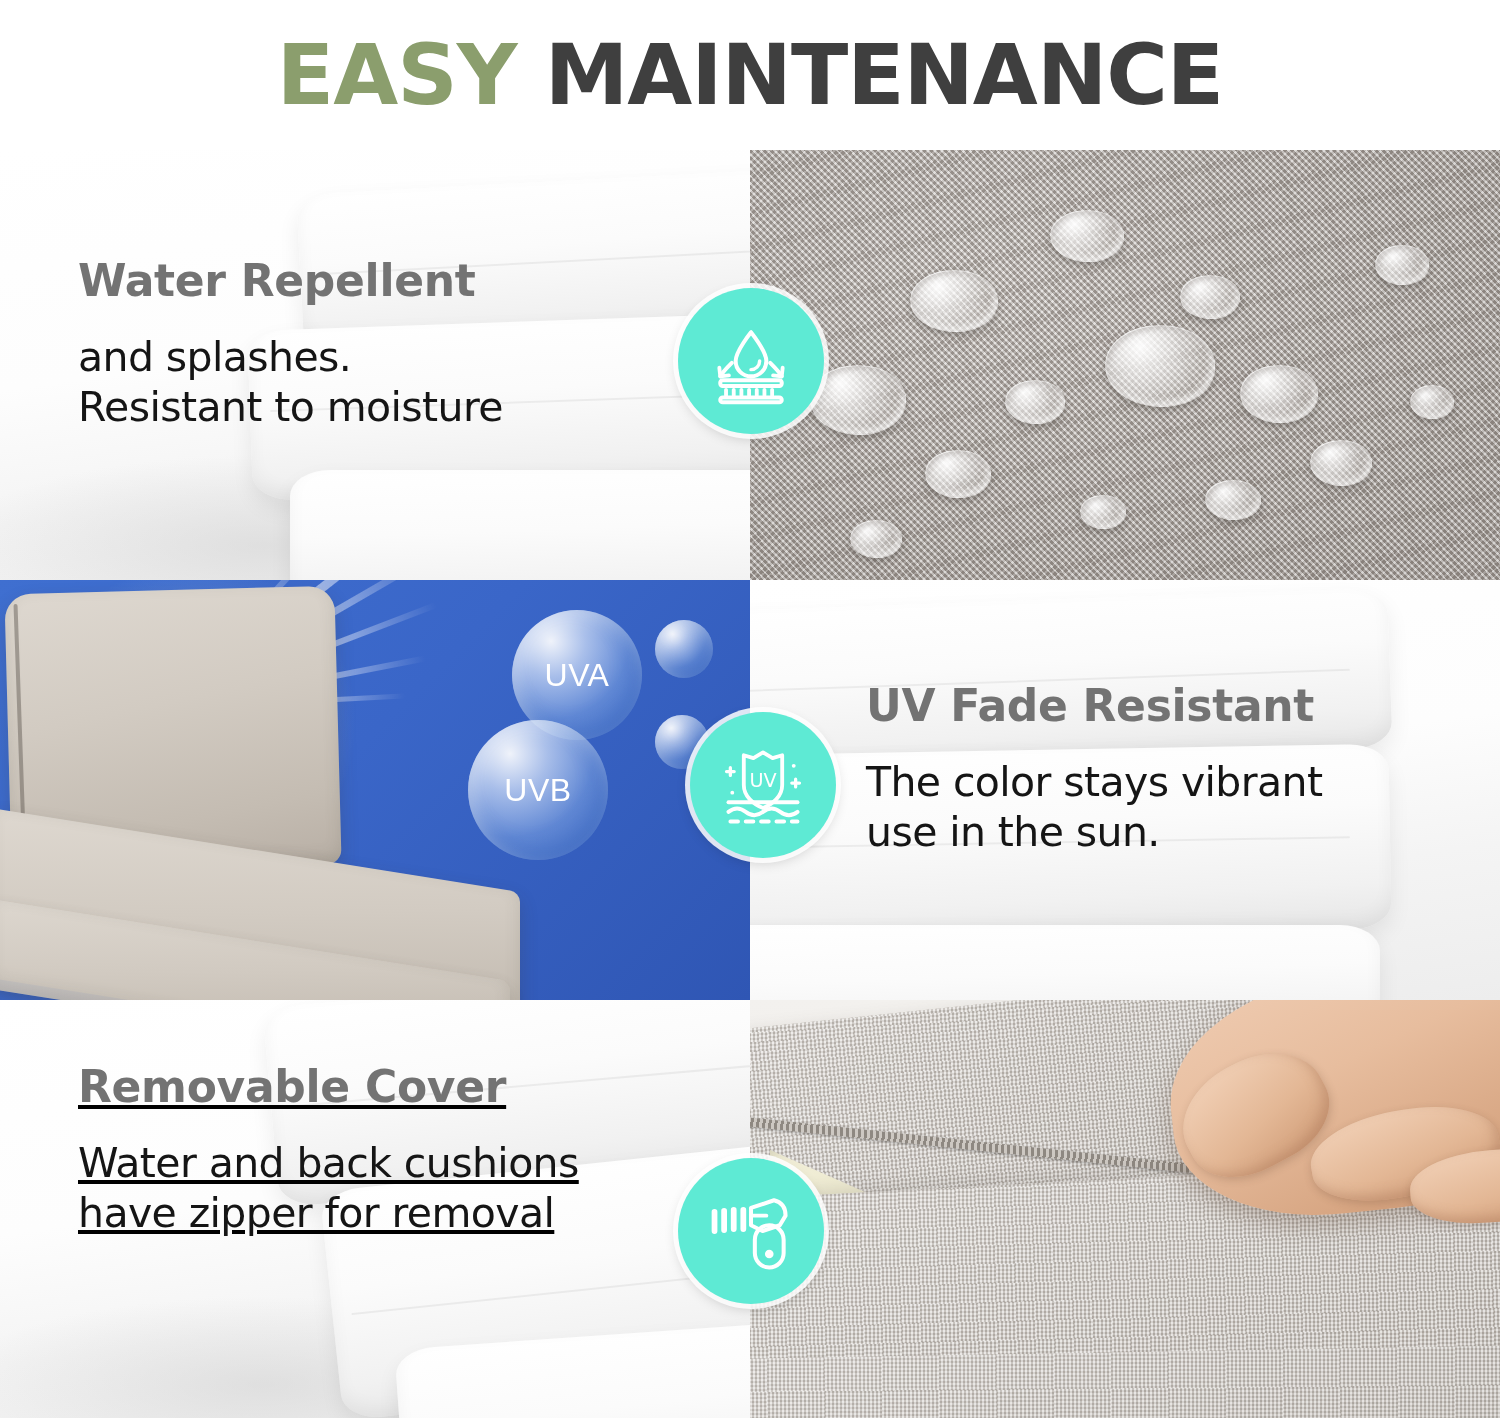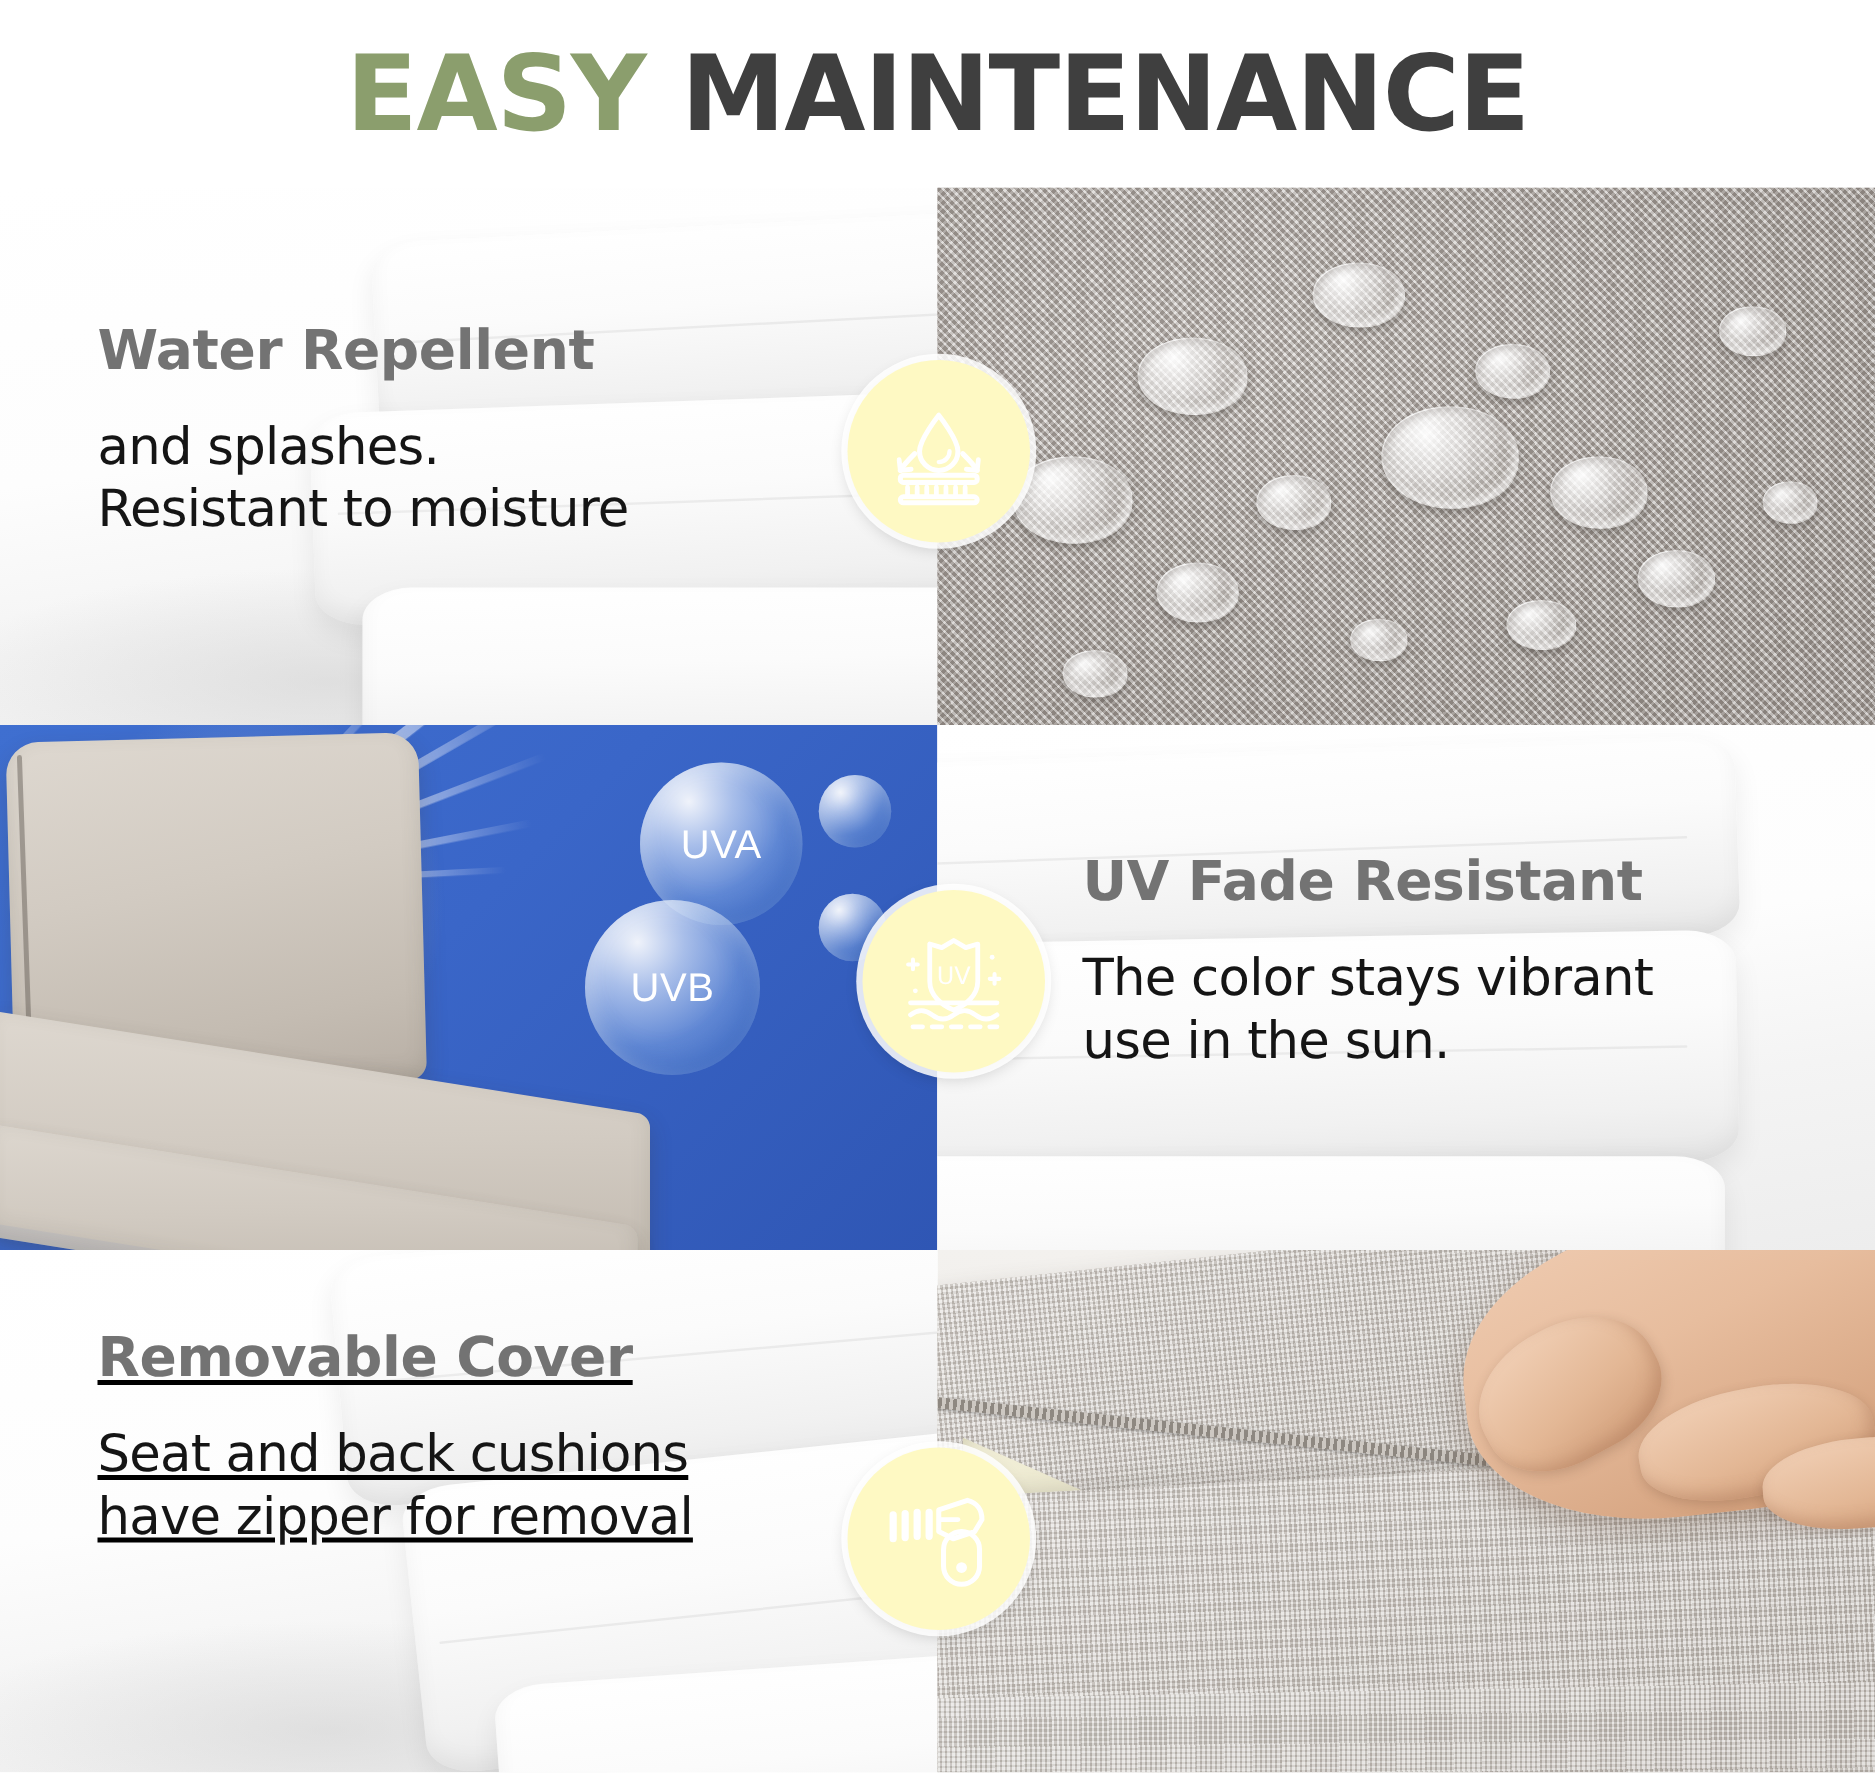--- a/index.html
+++ b/index.html
@@ -103,21 +103,21 @@
   
   .textblock { position:absolute; z-index:20; }
   .feature-title { font-size:44px; font-weight:bold; color:#737373;
                    font-family:"DejaVu Sans", sans-serif; letter-spacing:-.3px; white-space:nowrap; }
   .feature-desc { margin-top:26px; font-size:41px; line-height:1.22; color:#151515;
                   font-family:"DejaVu Sans", sans-serif; letter-spacing:-.6px; }
   .feature-desc div { white-space:nowrap; }
 
   
   .badge { position:absolute; width:146px; height:146px; border-radius:50%;
-           background:#fef9c3; z-index:25;
+           background:#5eead4; z-index:25;
            box-shadow:0 0 0 5px rgba(255,255,255,.85), 0 4px 14px rgba(0,0,0,.20);
            display:flex; align-items:center; justify-content:center; }
   .badge svg { width:96px; height:96px; display:block; }
 </style>
 </head>
 <body>
 
 <div class="infographic">
 
   <div class="header">
@@ -253,21 +253,21 @@
 
     <div class="hand" style="left:420px; top:-30px; width:400px; height:240px; border-radius:50% 40% 46% 40%; transform:rotate(-6deg);"></div>
     <div class="finger" style="left:430px; top:60px;  width:150px; height:108px; transform:rotate(-28deg);"></div>
     <div class="finger" style="left:560px; top:110px; width:190px; height:86px; transform:rotate(-10deg);"></div>
     <div class="finger" style="left:660px; top:150px; width:170px; height:72px; transform:rotate(-4deg);"></div>
   </div>
 
   <div class="textblock" style="left:78px; top:1061px; width:620px;text-decoration:underline;">
     <div class="feature-title">Removable Cover</div>
     <div class="feature-desc">
-      <div>Seat and back cushions</div>
+      <div>Water and back cushions</div>
       <div>have zipper for removal</div>
     </div>
   </div>
 
   <div class="badge" style="left:678px; top:1158px;">
     <svg viewBox="0 0 100 100" fill="none" stroke="#ffffff" stroke-width="4.2" stroke-linecap="round" stroke-linejoin="round">
       <path d="M12 30 v20 M22 29 v20 M32 28 v20 M42 28 v20" stroke-width="6"></path>
       <path d="M50 26 L74 18 C82 20 86 26 86 34 L80 44 L62 50 L50 44 Z"></path>
       <path d="M52 34 h14" stroke-width="4"></path>
       <rect x="54" y="44" width="30" height="44" rx="15"></rect>

